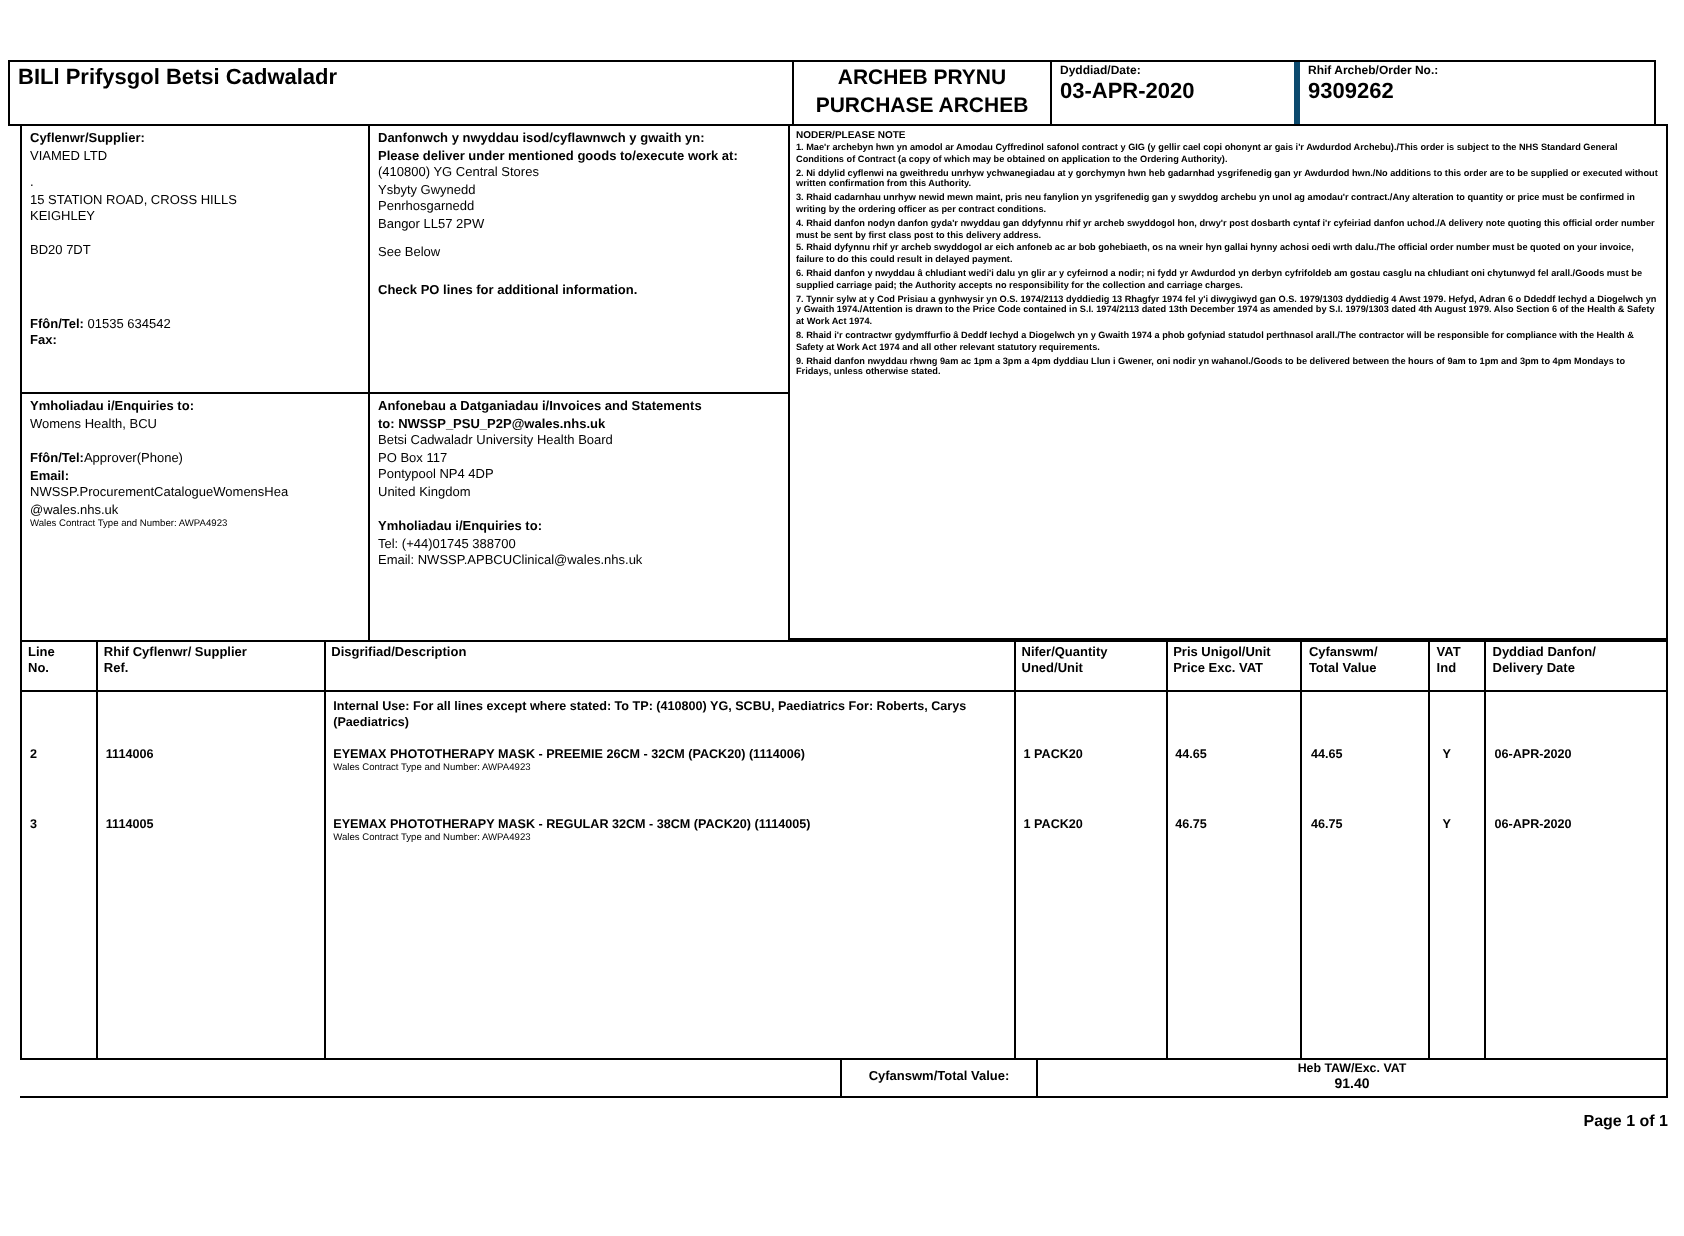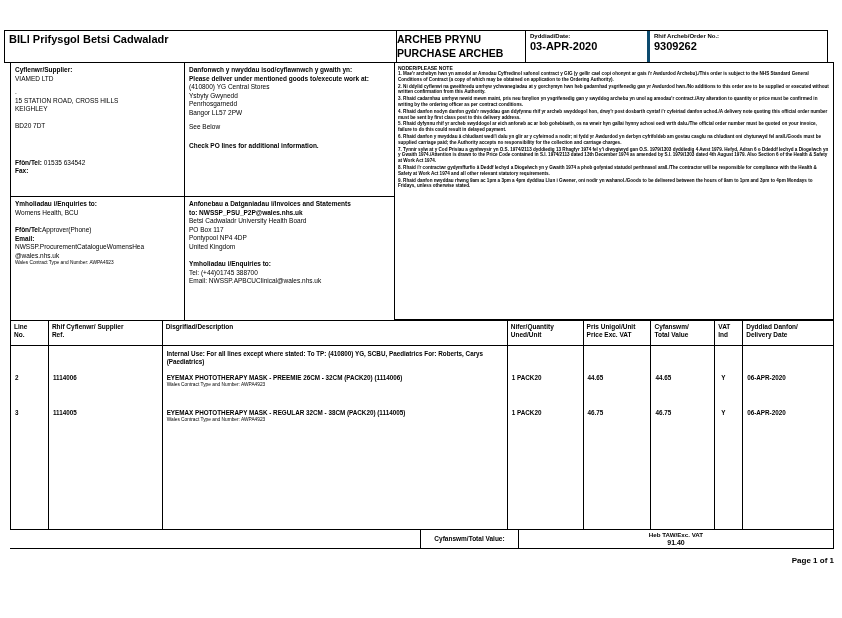--- a/index.html
+++ b/index.html
@@ -8,21 +8,21 @@
   .b{font-weight:bold;}
   .box{position:absolute;border:1px solid #000;background:#fff;box-sizing:border-box;
        font-size:6.5px;line-height:8.5px;padding:3px 4px;}
   .ln{min-height:8.5px;white-space:nowrap;}
   .tiny{font-size:4.8px;line-height:6px;}
   
   .header{position:absolute;left:4px;top:30px;width:824px;height:33px;
           border:1.5px solid #000;box-sizing:border-box;display:flex;}
   .h-titles{width:383px;border-right:1px solid #000;padding:1px 4px;font-size:11px;
             font-weight:bold;line-height:14px;white-space:nowrap;overflow:hidden;}
-  .h-po{width:128px;border-right:1px solid #000;font-weight:bold;
+  .h-po{width:128px;border-right:1px solid #000;text-align:center;font-weight:bold;
         font-size:10.5px;line-height:14px;padding-top:1px;}
   .h-cell{border-right:3px solid #0c4a6e;padding:1px 4px;box-sizing:border-box;}
   .h-date{width:124px;}
   .h-order{flex:1;border-right:none;}
   .h-lbl{font-size:6px;font-weight:bold;line-height:8px;}
   .h-val{font-size:11px;font-weight:bold;line-height:13px;}
   
   .notes-label{font-size:5px;font-weight:bold;line-height:6px;}
   .notes-clause{font-size:4.6px;line-height:5.8px;margin-bottom:1px;font-weight:bold;
                 text-align:left;}

